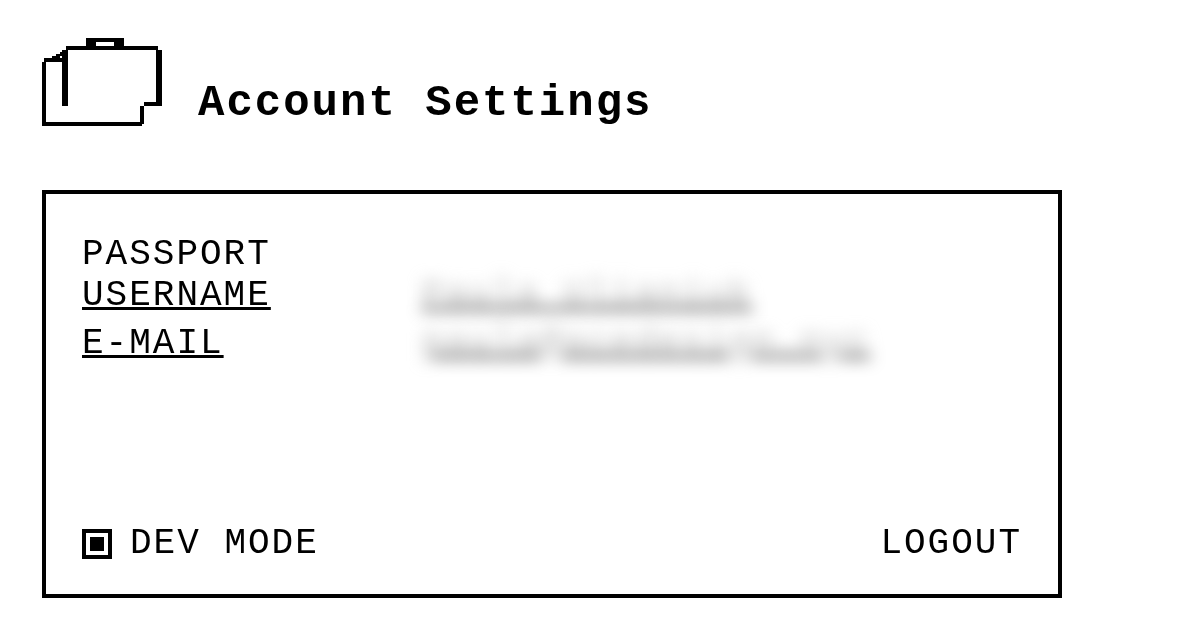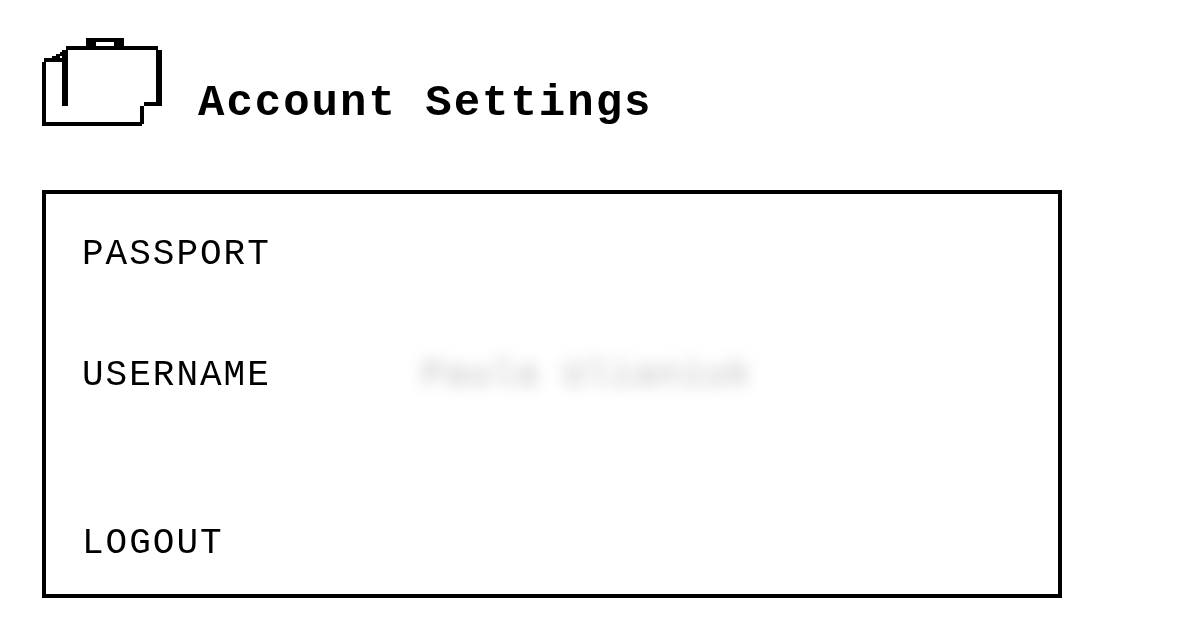--- a/index.html
+++ b/index.html
@@ -43,23 +43,23 @@
     box-sizing: border-box;
     padding: 40px 36px 30px 36px;
   }
 
   .panel-section-label {
     font-size: 36px;
     letter-spacing: 2px;
   }
 
   .info-grid {
-    margin-top: 80px;
     font-size: 36px;
     letter-spacing: 2px;
+    text-decoration: underline;
   }
 
   .info-row {
     display: flex;
     align-items: baseline;
     height: 48px;
   }
 
   .info-label {
     width: 340px;
@@ -148,18 +148,28 @@
 </div>
 
 <div class="panel">
   <div class="panel-section-label">PASSPORT</div>
 
   <div class="info-grid">
     <div class="info-row">
       <span class="info-label">USERNAME</span>
       <span class="info-value blurred">Paula Ulianiuk</span>
     </div>
+    <div class="info-row">
+      <span class="info-label">E-MAIL</span>
+      <span class="info-value blurred">paula@acedesign.nyc</span>
+    </div>
   </div>
 
   <div class="panel-footer">
+    <div class="checkbox-wrap">
+      <span class="checkbox-box">
+        <span class="checkbox-inner"></span>
+      </span>
+      <span>DEV MODE</span>
+    </div>
     <button class="logout-btn">LOGOUT</button>
   </div>
 </div>
 
 </body></html>

